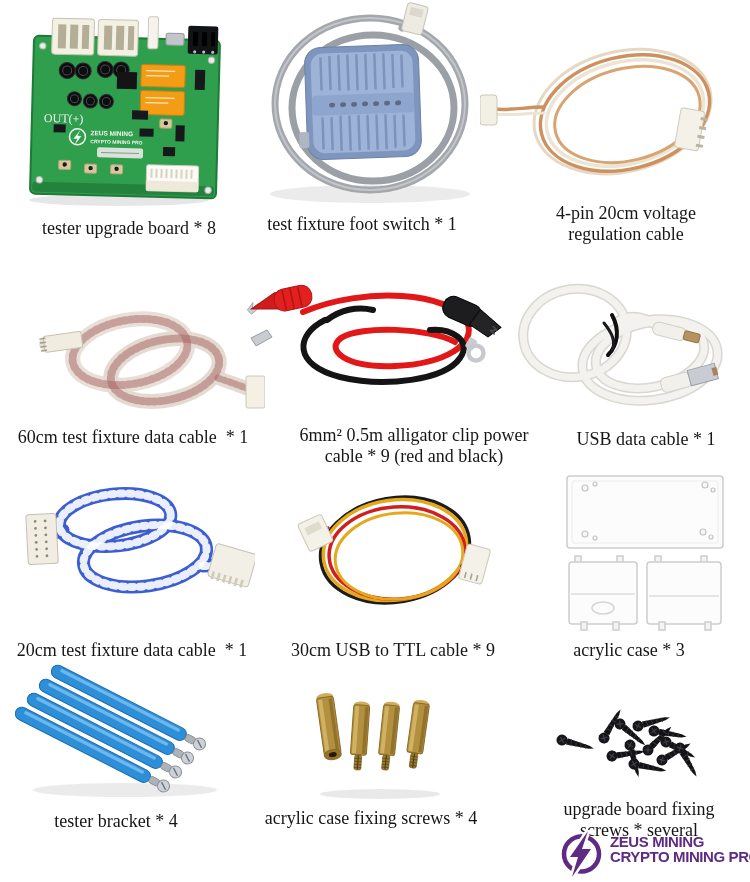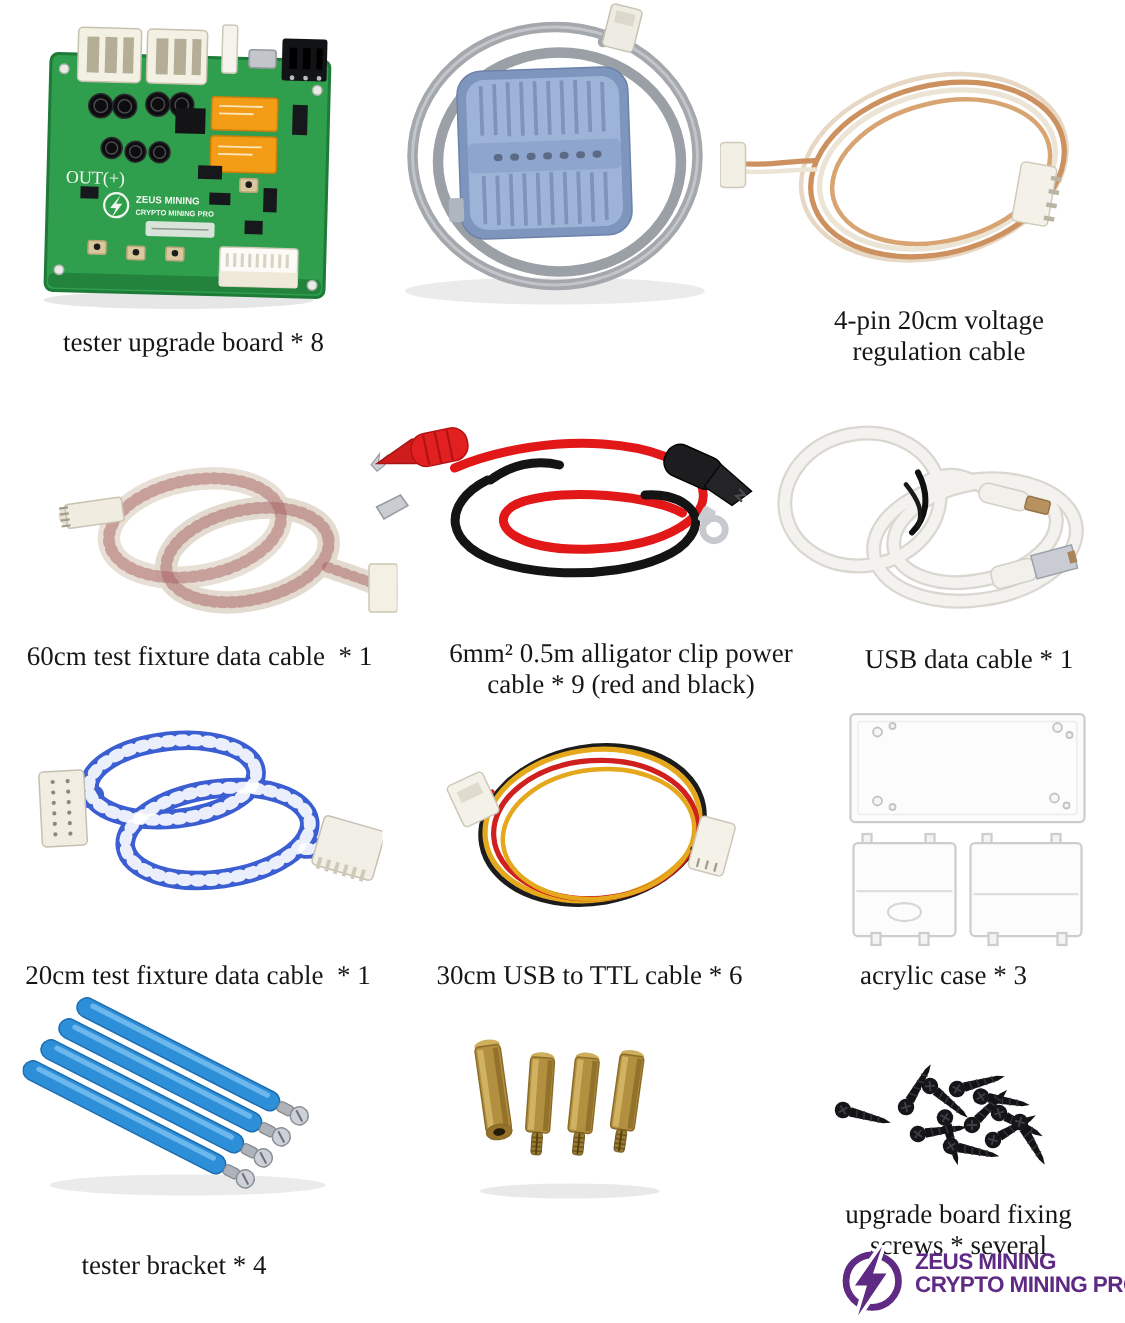--- a/index.html
+++ b/index.html
@@ -16,21 +16,21 @@
   
   .t1{left:19px;top:218px;width:220px;}
   .t2{left:242px;top:214px;width:240px;}
   .t3{left:536px;top:203px;width:180px;}
   .t4{left:-2px;top:427px;width:270px;}
   .t5{left:289px;top:425px;width:250px;}
   .t6{left:520px;top:429px;width:252px;}
   .t7{left:-3px;top:640px;width:270px;}
   .t8{left:268px;top:640px;width:250px;}
   .t9{left:504px;top:640px;width:250px;}
-  .t10{left:0px;top:811px;width:232px;margin-top:22px;}
+  .t10{left:0px;top:811px;width:232px;}
   .t11{left:245px;top:808px;width:252px;}
   .t12{left:549px;top:799px;width:180px;}
   
   .logo{position:absolute;left:558px;top:830px;display:flex;align-items:flex-start;}
   .logo-text{margin-left:5px;padding-top:4px;color:#5e2a84;
              font-family:"Liberation Sans",sans-serif;font-weight:bold;
              font-size:15px;line-height:15px;letter-spacing:-0.4px;white-space:nowrap;}
 </style>
 </head>
 <body>
@@ -187,20 +187,21 @@
           <ellipse cx="91" cy="102" rx="3" ry="2.4"></ellipse>
           <ellipse cx="102" cy="102" rx="3" ry="2.4"></ellipse>
         <ellipse cx="113" cy="102" rx="3" ry="2.4"></ellipse>
           <ellipse cx="124" cy="102" rx="3" ry="2.4"></ellipse>
           <ellipse cx="135" cy="102" rx="3" ry="2.4"></ellipse>
           <ellipse cx="146" cy="102" rx="3" ry="2.4"></ellipse>
       </g>
       <rect x="46" y="128" width="10" height="16" rx="2" fill="#aeb6c2"></rect>
     </g>
   </svg>
+  <div class="cap t2">test fixture foot switch * 1</div>
 
   <svg class="fig f3" width="270" height="175" viewBox="0 0 270 175">
     <g fill="none" stroke-linecap="round" transform="rotate(-14 145 98)">
       <ellipse cx="143" cy="96" rx="90" ry="60" stroke="#e6d8c4" stroke-width="3"></ellipse>
       <ellipse cx="145" cy="98" rx="86" ry="56" stroke="#cd9160" stroke-width="3.5"></ellipse>
       <ellipse cx="145" cy="98" rx="80" ry="51" stroke="#ece4d4" stroke-width="3.5"></ellipse>
       <ellipse cx="147" cy="100" rx="74" ry="46" stroke="#d8a472" stroke-width="3"></ellipse>
     </g>
     <g fill="none" stroke-linecap="round">
       <path d="M 64 92 C 45 92, 30 96, 14 94" stroke="#cd9160" stroke-width="3.5"></path>
@@ -344,21 +345,21 @@
     </g>
     <g transform="rotate(15 184 86)">
       <rect x="172" y="66" width="24" height="36" rx="3" fill="#f4f1e8" stroke="#ccc7b8"></rect>
       <g stroke="#a39d8a" stroke-width="1.5">
         <line x1="178" y1="94" x2="178" y2="100"></line>
           <line x1="184" y1="94" x2="184" y2="100"></line>
           <line x1="190" y1="94" x2="190" y2="100"></line>
       </g>
     </g>
   </svg>
-  <div class="cap t8">30cm USB to TTL cable * 6</div>
+  <div class="cap t8">30cm USB to TTL cable * 9</div>
 
   <svg class="fig f9" width="180" height="160" viewBox="0 0 180 160">
     <g fill="#fcfcfd" stroke="#cdcdcd" stroke-width="1.5">
       <rect x="12" y="4" width="156" height="72" rx="3"></rect>
     </g>
     <rect x="17" y="9" width="146" height="62" rx="2" fill="none" stroke="#ececee" stroke-width="1"></rect>
     <g fill="#f6f6f8" stroke="#c4c4c6" stroke-width="1.2">
       <circle cx="30" cy="16" r="3"></circle>
         <circle cx="40" cy="12" r="2"></circle>
         <circle cx="150" cy="13" r="3"></circle>
@@ -467,20 +468,21 @@
       <rect x="4.5" y="52.5" width="7" height="15" rx="2" fill="#9a7a30" stroke="#6b531f" stroke-width="0.6"></rect>
       <g stroke="#6b531f" stroke-width="1">
           <line x1="4.5" y1="56" x2="11.5" y2="56"></line>
           <line x1="4.5" y1="59" x2="11.5" y2="59"></line>
           <line x1="4.5" y1="62" x2="11.5" y2="62"></line>
           <line x1="4.5" y1="65" x2="11.5" y2="65"></line>
         </g>
       <line x1="8" y1="53" x2="8" y2="67" stroke="#52400f" stroke-width="1.2"></line>
     </g>
   </svg>
+  <div class="cap t11">acrylic case fixing screws * 4</div>
 
   <svg class="fig f12" width="170" height="95" viewBox="0 0 170 95">
     <defs>
       <g id="scr">
         <path d="M5,-3.2 L28,-1.6 L33,0 L28,1.6 L5,3.2 Z" fill="#131316"></path>
         <g stroke="#34343a" stroke-width="1">
           <line x1="9" y1="-3" x2="10" y2="3"></line>
             <line x1="14" y1="-2.8" x2="15" y2="2.8"></line>
           <line x1="19" y1="-2.5" x2="20" y2="2.5"></line>
             <line x1="24" y1="-2.2" x2="25" y2="2.2"></line>

